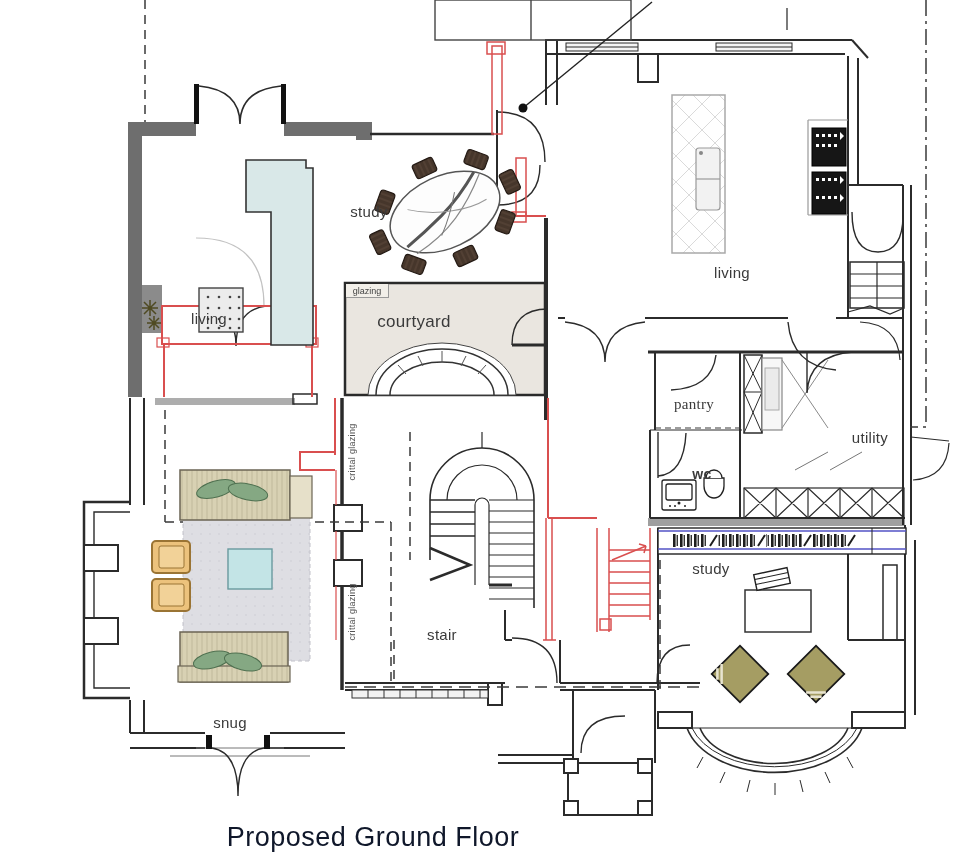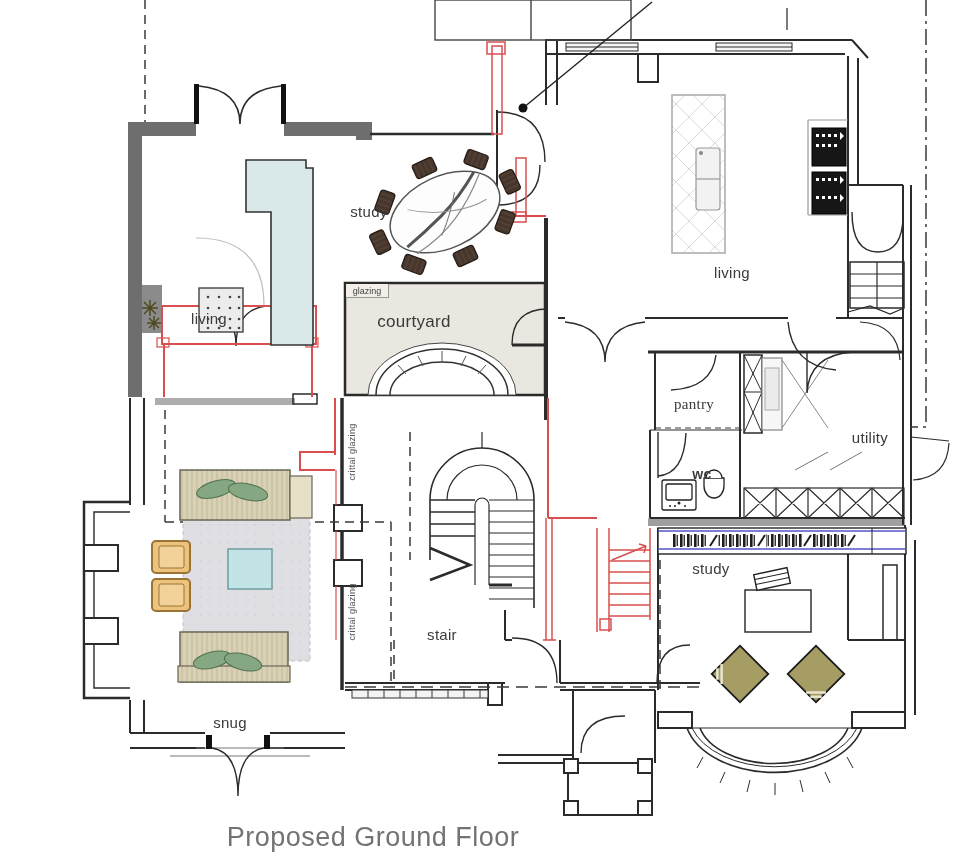--- a/index.html
+++ b/index.html
@@ -18,21 +18,21 @@
   .lbl-kitchen{left:732px;top:272px;}
   .lbl-pantry{left:694px;top:404px;font-family:Liberation Serif, serif;}
   .lbl-wc{left:702px;top:474px;font-size:14px;font-weight:bold;}
   .lbl-utility{left:827px;top:437px;margin-left:43px;}
   .lbl-stair{left:442px;top:634px;}
   .lbl-study{left:711px;top:568px;}
   .lbl-snug{left:230px;top:722px;}
   .lbl-crittal-upper{left:352px;top:452px;}
   .lbl-crittal-lower{left:352px;top:612px;}
   .title-label{position:absolute;left:373px;top:837px;transform:translate(-50%,-50%);
-       font-size:27px;color:#737373;letter-spacing:.5px;}
+       font-size:27px;color:#0f172a;letter-spacing:.5px;}
   .glazing-box{position:absolute;left:346px;top:284px;width:42px;height:13px;
        background:#f2efe9;border-right:1px solid #999;border-bottom:1px solid #999;}
 </style>
 </head>
 <body>
 
 <div id="canvas">
 
 <svg class="plan-svg" width="980" height="865" viewBox="0 0 980 865" fill="none" stroke-linecap="butt" stroke-linejoin="miter">
   <defs>

